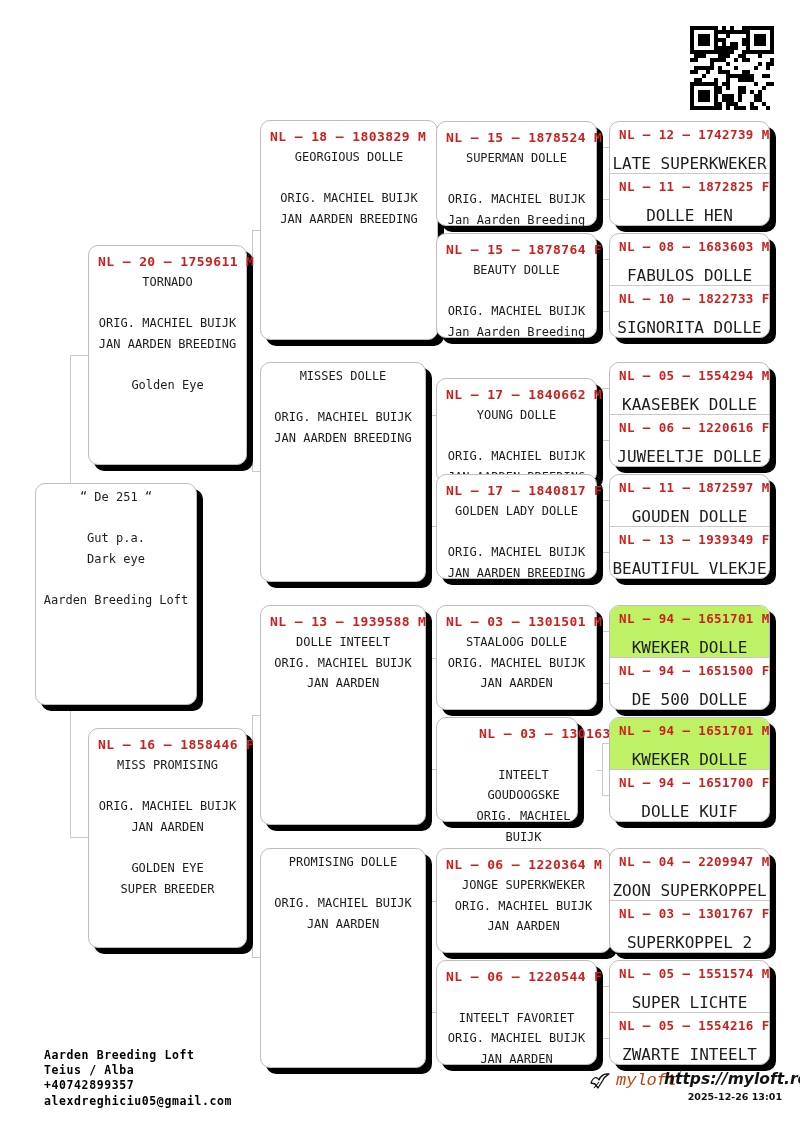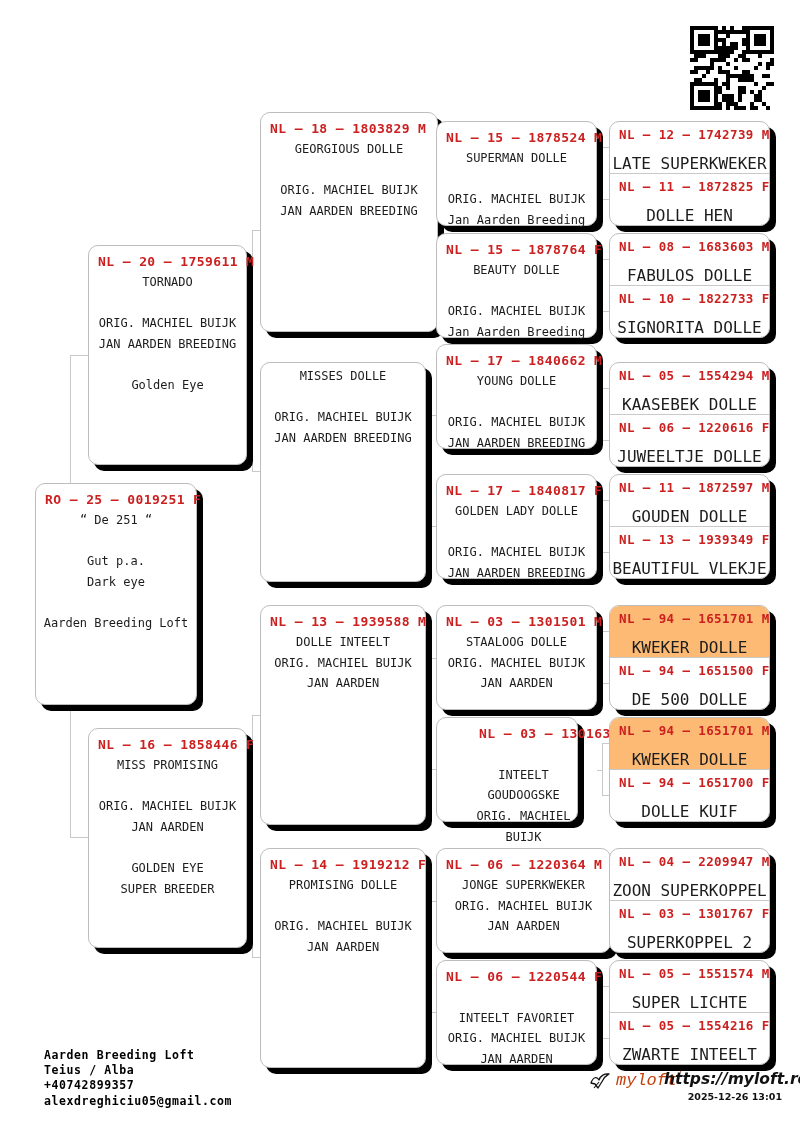--- a/index.html
+++ b/index.html
@@ -15,21 +15,21 @@
   .body{white-space:pre-line;text-align:center;font-size:12px;line-height:1.72;
         margin-top:3px;color:#1c1c1c;}
   
   .pair{padding:0;}
   .entry{height:51px;overflow:hidden;}
   .entry+.entry{border-top:1px solid #c9c9c9;}
   .entry:first-child{border-radius:9px 9px 0 0;}
   .entry:last-child{border-radius:0 0 9px 9px;}
   .entry .ring{font-size:12.5px;padding:5px 12px 0 9px;}
   .entry .body{font-size:16px;line-height:1.32;margin-top:11px;}
-  .hl{background:#fdba74;}
+  .hl{background:#bef264;}
   
   .ln{position:absolute;background:#c9c9c9;z-index:1;}
   
   #qr{position:absolute;left:690px;top:26px;width:84px;height:84px;
       display:grid;grid-template-columns:repeat(21,1fr);grid-template-rows:repeat(21,1fr);}
   #qr .qc{width:100%;height:100%;}
   #qr .on{background:#000;}
   
   .footer-left{position:absolute;left:44px;top:1048px;font-size:11.5px;font-weight:bold;
                line-height:1.32;letter-spacing:0.6px;color:#000;white-space:pre;}
@@ -547,21 +547,20 @@
       <div class="ln" style="left: 602px; top: 874px; width: 7px; height: 1px;"></div>
       <div class="ln" style="left: 602px; top: 926px; width: 7px; height: 1px;"></div>
       <div class="ln" style="left: 597px; top: 901px; width: 5px; height: 1px;"></div>
       <div class="ln" style="left: 602px; top: 986px; width: 1px; height: 53px;"></div>
       <div class="ln" style="left: 602px; top: 986px; width: 7px; height: 1px;"></div>
       <div class="ln" style="left: 602px; top: 1038px; width: 7px; height: 1px;"></div>
       <div class="ln" style="left: 597px; top: 1013px; width: 5px; height: 1px;"></div>
     </div>
 
   <div class="box" style="left:35px;top:483px;width:162px;height:222px;">
-    <div class="ring">RO – 25 – 0019251 F</div>
     <div class="body">“ De 251 “
 
 Gut p.a.
 Dark eye
 
 Aarden Breeding Loft</div>
   </div>
 
   <div class="box" style="left:88px;top:245px;width:159px;height:220px;">
     <div class="ring">NL – 20 – 1759611 M</div>
@@ -576,62 +575,61 @@
     <div class="ring">NL – 16 – 1858446 F</div>
     <div class="body">MISS PROMISING
 
 ORIG. MACHIEL BUIJK
 JAN AARDEN
 
 GOLDEN EYE
 SUPER BREEDER</div>
   </div>
 
-  <div class="box" style="left:260px;top:112px;width:178px;height:220px;">
+  <div class="box" style="left:260px;top:120px;width:178px;height:220px;">
     <div class="ring">NL – 18 – 1803829 M</div>
     <div class="body">GEORGIOUS DOLLE
 
 ORIG. MACHIEL BUIJK
 JAN AARDEN BREEDING</div>
   </div>
   <div class="box" style="left:260px;top:362px;width:166px;height:220px;">
     <div class="body">MISSES DOLLE
 
 ORIG. MACHIEL BUIJK
 JAN AARDEN BREEDING</div>
   </div>
   <div class="box" style="left:260px;top:605px;width:166px;height:220px;">
     <div class="ring">NL – 13 – 1939588 M</div>
     <div class="body">DOLLE INTEELT
 ORIG. MACHIEL BUIJK
 JAN AARDEN</div>
   </div>
   <div class="box" style="left:260px;top:848px;width:166px;height:220px;">
-    <div class="ring">NL – 14 – 1919212 F</div>
     <div class="body">PROMISING DOLLE
 
 ORIG. MACHIEL BUIJK
 JAN AARDEN</div>
   </div>
 
   <div class="box" style="left:436px;top:121px;width:161px;height:105px;">
     <div class="ring">NL – 15 – 1878524 M</div>
     <div class="body">SUPERMAN DOLLE
 
 ORIG. MACHIEL BUIJK
 Jan Aarden Breeding</div>
   </div>
   <div class="box" style="left:436px;top:233px;width:161px;height:105px;">
     <div class="ring">NL – 15 – 1878764 F</div>
     <div class="body">BEAUTY DOLLE
 
 ORIG. MACHIEL BUIJK
 Jan Aarden Breeding</div>
   </div>
-  <div class="box" style="left:436px;top:344px;width:161px;height:105px;">
+  <div class="box" style="left:436px;top:378px;width:161px;height:105px;">
     <div class="ring">NL – 17 – 1840662 M</div>
     <div class="body">YOUNG DOLLE
 
 ORIG. MACHIEL BUIJK
 JAN AARDEN BREEDING</div>
   </div>
   <div class="box" style="left:436px;top:474px;width:161px;height:105px;">
     <div class="ring">NL – 17 – 1840817 F</div>
     <div class="body">GOLDEN LADY DOLLE
 

